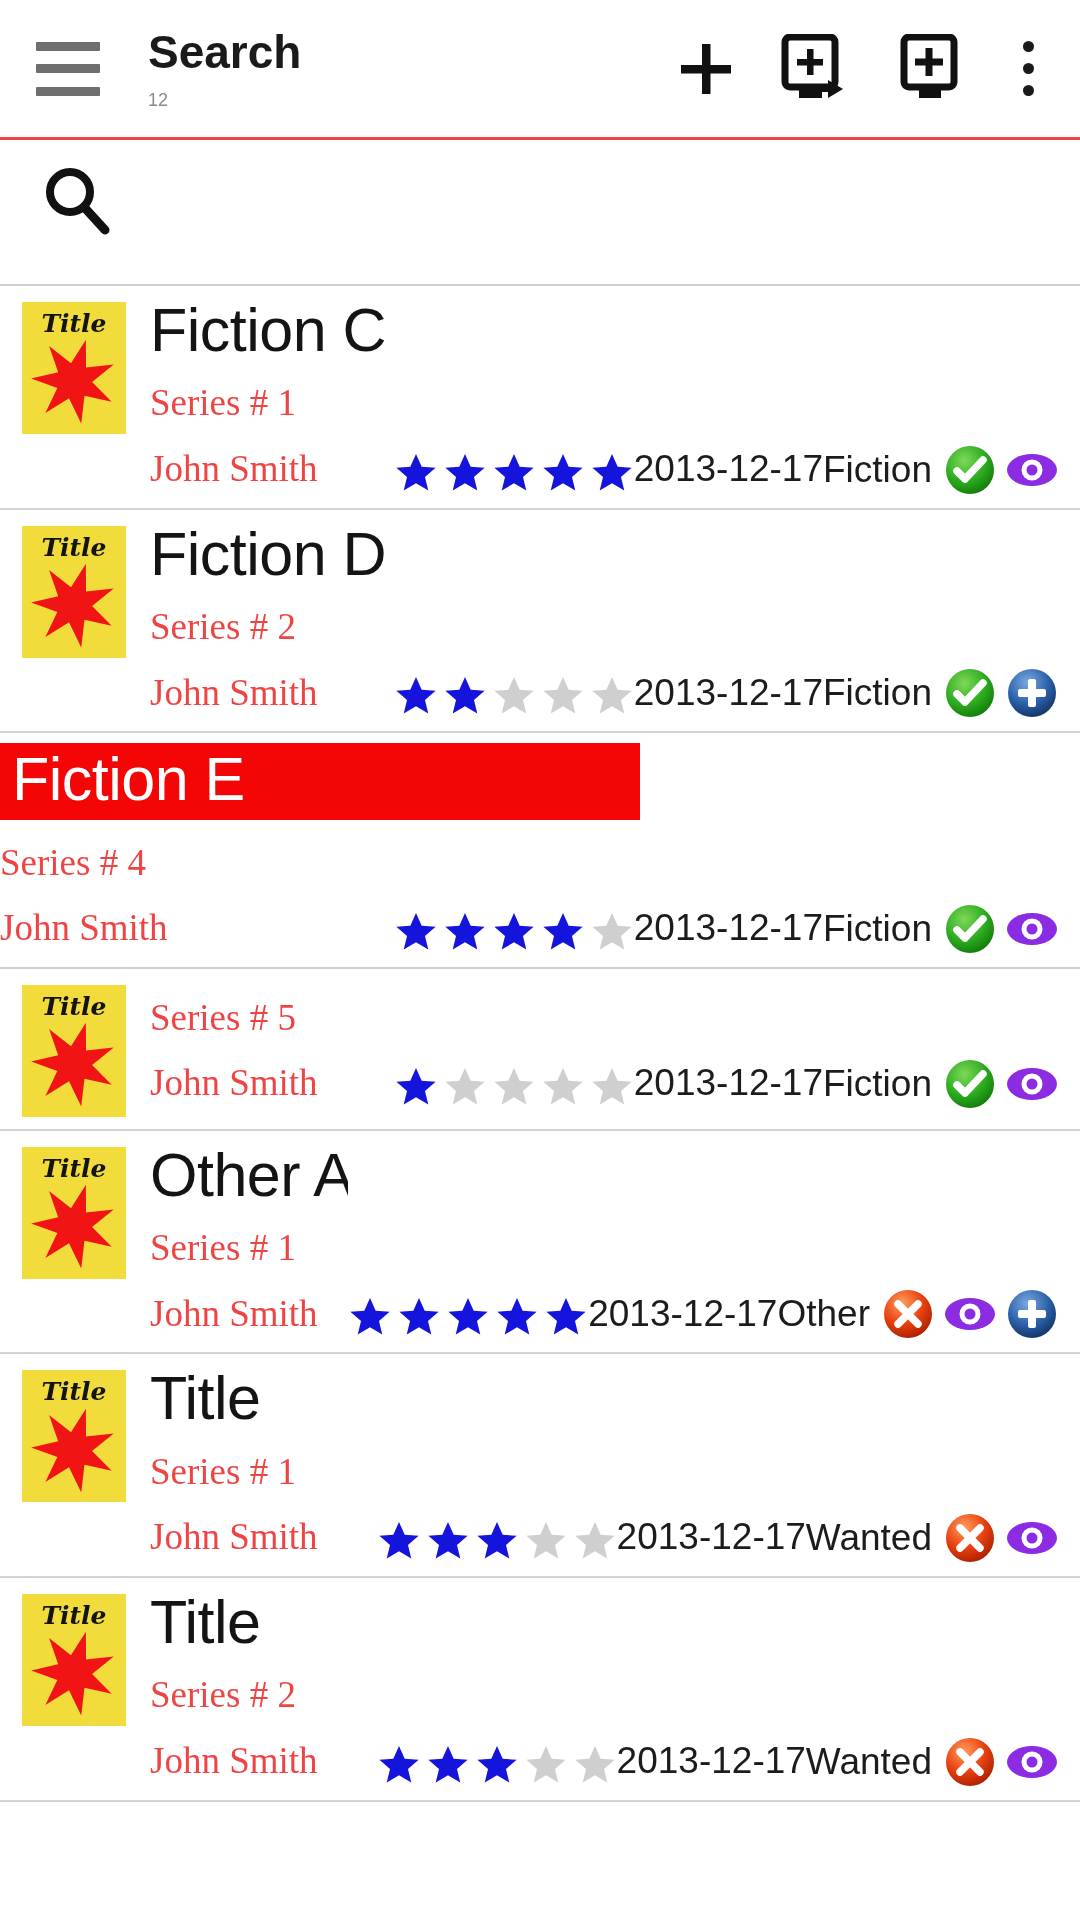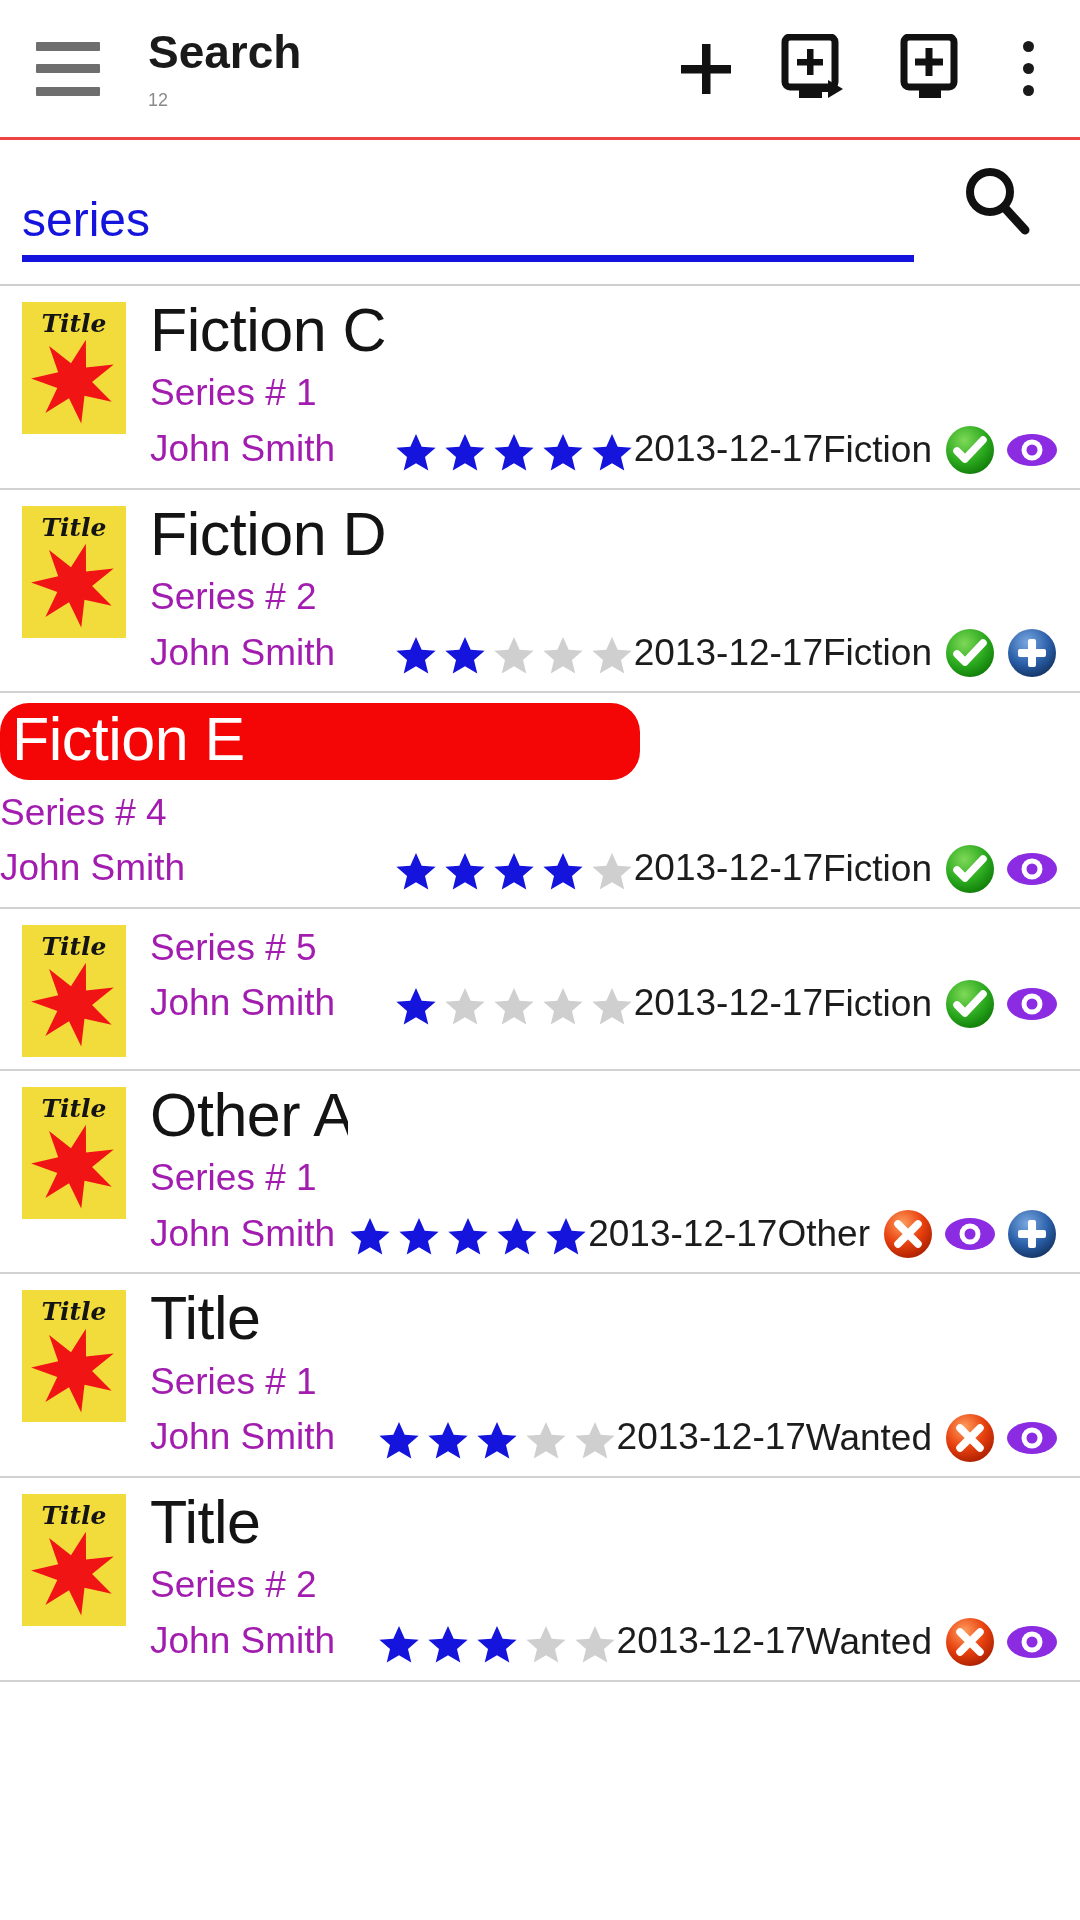--- a/index.html
+++ b/index.html
@@ -86,23 +86,23 @@
 
   .row-body { flex: 1; min-width: 0; display: flex; }
   .col-left  { flex: 1; min-width: 0; }
   .col-right { flex: none; text-align: right; display: flex;
                flex-direction: row; align-items: flex-end; }
 
   .r-title { font-size: 61px; color: #141414; line-height: 1.12; letter-spacing: -0.5px;
              white-space: nowrap; overflow: hidden; }
   .r-title.highlight {
     background: #f50606; color: #ffffff;
-    display: inline-block; padding: 2px 8px 6px 12px; width: 640px; border-radius: 29px;
-  }
-  .r-sub { font-size: 37px; color: #a21caf; line-height: 1.45; margin-top: 2px; white-space: nowrap; }
+    display: inline-block; padding: 2px 8px 6px 12px; width: 640px;
+  }
+  .r-sub { font-size: 37px; color: #ef4444; line-height: 1.45; margin-top: 12px; white-space: nowrap; font-family: Liberation Serif, serif; }
 
   .stars { display: flex; gap: 5px; height: 46px; align-items: center; margin-top: 8px; }
   .stars svg { display: block; }
 
   .r-date { font-size: 37px; color: #1c1c1c; line-height: 1.45; margin-top: 6px; white-space: nowrap; }
 
   .status-line { display: flex; align-items: center; gap: 10px; margin-top: 4px; }
   .status-cat { font-size: 37px; color: #1c1c1c; white-space: nowrap; margin-right: 2px; }
   .badge { width: 52px; height: 52px; flex: none; }
   .badge svg { display: block; }
@@ -161,24 +161,20 @@
     <div class="dots">
       <i></i>
       <i></i>
       <i></i>
     </div>
 
   </div>
 </div>
 
 <div class="searchbar">
-  <div class="search-field">
-    <div class="search-text">series</div>
-    <div class="search-underline"></div>
-  </div>
   <div class="search-icon-wrap">
     <span>
       <svg width="78" height="78" viewBox="0 0 78 78">
         <circle cx="33" cy="31" r="20" fill="none" stroke="#111" stroke-width="8"></circle>
         <line x1="47" y1="46" x2="68" y2="69" stroke="#111" stroke-width="9" stroke-linecap="round"></line>
       </svg>
     </span>
   </div>
 </div>
 

